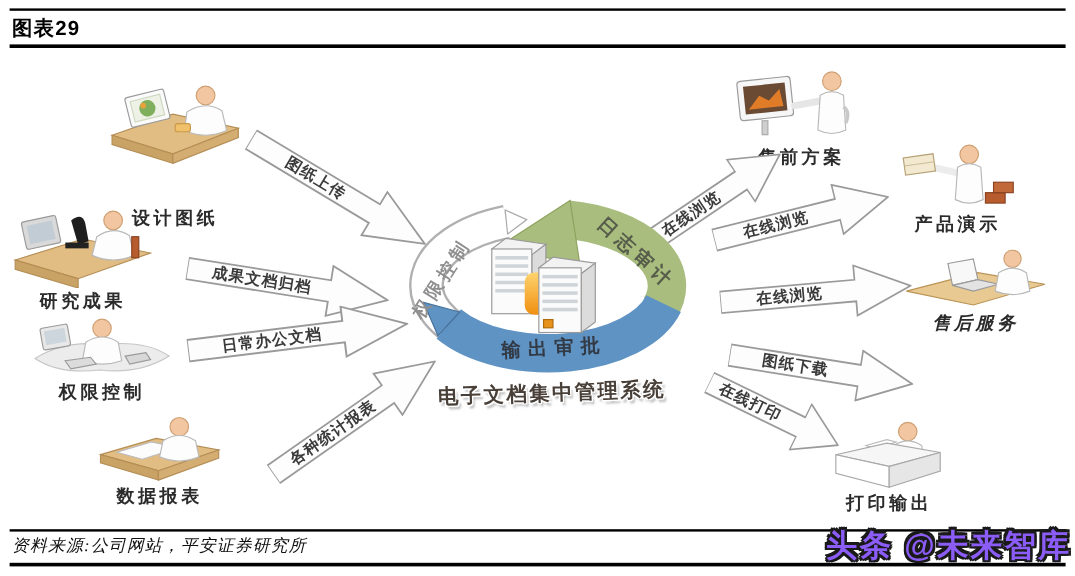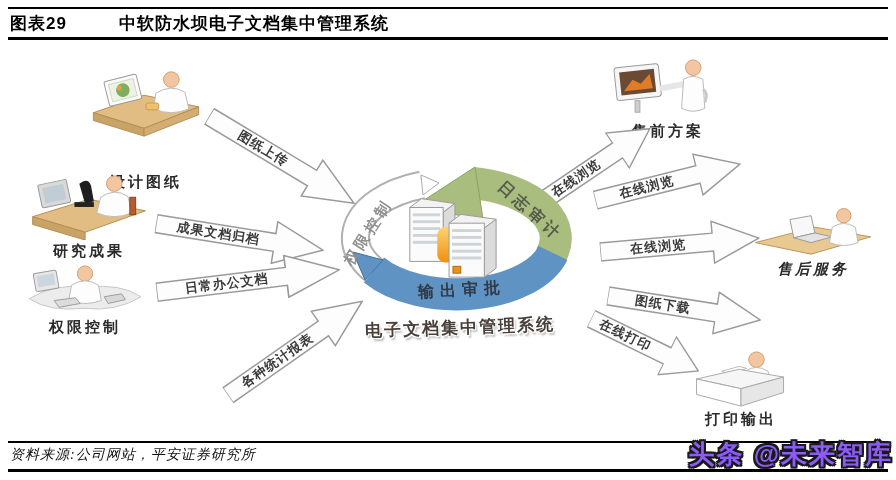--- a/index.html
+++ b/index.html
@@ -37,21 +37,20 @@
   .abs{position:absolute;}
 </style>
 </head>
 <body>
 
 <div class="page">
 
   <div class="hline" style="top:7px;height:2px;"></div>
   <div class="title-row">
     <span>图表29</span>
-    <span>中软防水坝电子文档集中管理系统</span>
   </div>
   <div class="hline" style="top:37px;height:3px;"></div>
 
   <div class="node" style="left:85px;top:64px;width:122px;gap:31px;">
     <svg viewBox="0 0 120 78" width="118" height="76">
       <polygon points="6,50 58,32 114,44 58,66" fill="#e2bd83" stroke="#b48e55"></polygon>
       <polygon points="6,50 6,58 58,74 58,66" fill="#c9a265" stroke="#b48e55"></polygon>
       <polygon points="114,44 114,52 58,74 58,66" fill="#d4ad72" stroke="#b48e55"></polygon>
       <g transform="rotate(-14 36 30)">
         <rect x="20" y="14" width="34" height="26" rx="2" fill="#fbfbfb" stroke="#9a9a9a"></rect>
@@ -59,21 +58,21 @@
         <circle cx="37" cy="27" r="7" fill="#7fae5c"></circle>
         <circle cx="34" cy="24" r="2.5" fill="#e8a23c"></circle>
       </g>
       <circle cx="86" cy="16" r="8" fill="#f1c6a0" stroke="#cf9f72"></circle>
       <path d="M70,30 Q86,20 100,29 L104,46 Q86,54 68,46 Z" fill="#fdfdfd" stroke="#b9b9b9"></path>
       <rect x="60" y="40" width="13" height="7" rx="2" fill="#f0c06a" stroke="#c89a4a"></rect>
     </svg>
     <div class="node-label">设计图纸</div>
   </div>
 
-  <div class="node" style="left:24px;top:172px;width:130px;">
+  <div class="node" style="left:4px;top:172px;width:130px;">
     <svg viewBox="0 0 125 70" width="125" height="68">
       <polygon points="4,46 62,28 120,40 58,62" fill="#e2bd83" stroke="#b48e55"></polygon>
       <polygon points="4,46 4,54 58,70 58,62" fill="#c9a265" stroke="#b48e55"></polygon>
       <g transform="rotate(-12 28 26)">
         <rect x="12" y="10" width="30" height="24" rx="2" fill="#d9d9d9" stroke="#9a9a9a"></rect>
         <rect x="16" y="14" width="22" height="16" fill="#c2ccd4"></rect>
       </g>
       <path d="M52,12 q9,-7 12,2 l3,16 -9,3 z" fill="#1e1e1e"></path>
       <rect x="47" y="31" width="20" height="5" fill="#222222"></rect>
       <circle cx="88" cy="12" r="8" fill="#f1c6a0" stroke="#cf9f72"></circle>
@@ -91,37 +90,62 @@
         <rect x="13" y="11" width="18" height="12" fill="#cdd6dd"></rect>
       </g>
       <circle cx="62" cy="10" r="8" fill="#f1c6a0" stroke="#cf9f72"></circle>
       <path d="M48,22 Q62,13 76,22 L79,38 Q62,44 45,38 Z" fill="#fdfdfd" stroke="#b9b9b9"></path>
       <polygon points="30,38 52,35 57,41 35,45" fill="#dcdcdc" stroke="#9a9a9a"></polygon>
       <polygon points="82,34 100,31 104,37 86,41" fill="#d8d8d8" stroke="#9a9a9a"></polygon>
     </svg>
     <div class="node-label">权限控制</div>
   </div>
 
+  <div class="node" style="left:75px;top:346px;width:116px;">
+    <svg viewBox="0 0 110 58" width="110" height="56">
+      <polygon points="4,34 52,20 106,30 54,48" fill="#e2bd83" stroke="#b48e55"></polygon>
+      <polygon points="4,34 4,41 54,56 54,48" fill="#c9a265" stroke="#b48e55"></polygon>
+      <polygon points="106,30 106,37 54,56 54,48" fill="#d4ad72" stroke="#b48e55"></polygon>
+      <polygon points="18,32 48,23 72,28 40,38" fill="#fcfcfc" stroke="#bbbbbb"></polygon>
+      <circle cx="72" cy="10" r="8" fill="#f1c6a0" stroke="#cf9f72"></circle>
+      <path d="M58,22 Q72,13 86,22 L89,36 Q72,43 55,36 Z" fill="#fdfdfd" stroke="#b9b9b9"></path>
+    </svg>
+    <div class="node-label">数据报表</div>
+  </div>
 
   <div class="node" style="left:605px;top:58px;width:126px;">
     <svg viewBox="0 0 125 64" width="125" height="62">
       <g transform="rotate(-6 30 28)">
         <rect x="8" y="8" width="46" height="34" rx="3" fill="#f6f6f6" stroke="#9a9a9a"></rect>
         <rect x="13" y="13" width="36" height="24" fill="#6b4a33"></rect>
         <polygon points="16,33 26,22 34,27 44,18 46,33" fill="#e07b28"></polygon>
       </g>
       <rect x="28" y="44" width="5" height="12" fill="#cfcfcf" stroke="#aaaaaa"></rect>
       <path d="M78,27 L56,31" stroke="#e6e6e6" stroke-width="6" stroke-linecap="round"></path>
       <circle cx="88" cy="10" r="8" fill="#f1c6a0" stroke="#cf9f72"></circle>
       <path d="M78,22 Q88,16 98,22 L100,52 Q88,58 76,52 Z" fill="#fdfdfd" stroke="#b9b9b9"></path>
       <path d="M98,32 q6,4 2,14" stroke="#c9c9c9" stroke-width="3" fill="none"></path>
     </svg>
     <div class="node-label">售前方案</div>
   </div>
 
+  <div class="node" style="left:735px;top:120px;width:126px;">
+    <svg viewBox="0 0 125 58" width="125" height="56">
+      <path d="M62,25 L40,20" stroke="#ececec" stroke-width="6" stroke-linecap="round"></path>
+      <g transform="rotate(-8 30 18)">
+        <rect x="16" y="10" width="26" height="15" fill="#f3e9d0" stroke="#b5a276"></rect>
+        <line x1="16" y1="17" x2="42" y2="17" stroke="#cbbd96"></line>
+      </g>
+      <circle cx="72" cy="9" r="8" fill="#f1c6a0" stroke="#cf9f72"></circle>
+      <path d="M62,20 Q72,14 82,20 L84,48 Q72,54 60,48 Z" fill="#fdfdfd" stroke="#b9b9b9"></path>
+      <rect x="86" y="42" width="17" height="9" fill="#b65c2e" stroke="#8a4220"></rect>
+      <rect x="93" y="33" width="17" height="9" fill="#c2693a" stroke="#8a4220"></rect>
+    </svg>
+    <div class="node-label">产品演示</div>
+  </div>
 
   <div class="node" style="left:748px;top:208px;width:130px;font-style:italic;">
     <svg viewBox="0 0 128 52" width="128" height="50">
       <polygon points="4,36 66,20 124,30 62,48" fill="#e8c992" stroke="#bb9355"></polygon>
       <polygon points="40,12 62,8 66,26 44,31" fill="#f8f8f8" stroke="#9a9a9a"></polygon>
       <polygon points="44,31 66,26 84,30 62,36" fill="#e3e3e3" stroke="#9a9a9a"></polygon>
       <circle cx="96" cy="8" r="7.5" fill="#f1c6a0" stroke="#cf9f72"></circle>
       <path d="M84,20 Q96,12 108,20 L111,36 Q96,42 81,36 Z" fill="#fdfdfd" stroke="#b9b9b9"></path>
     </svg>
     <div class="node-label">售后服务</div>

